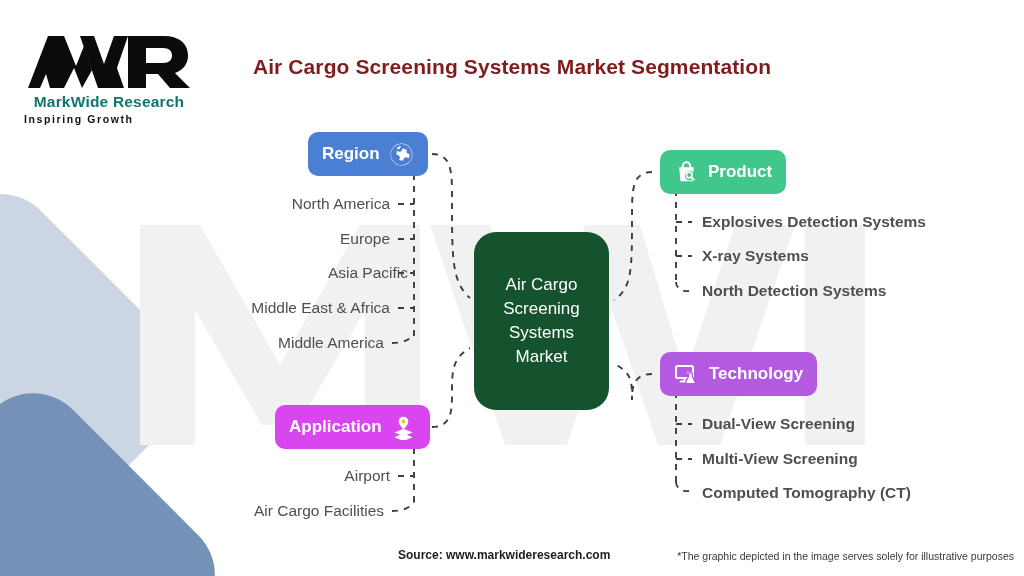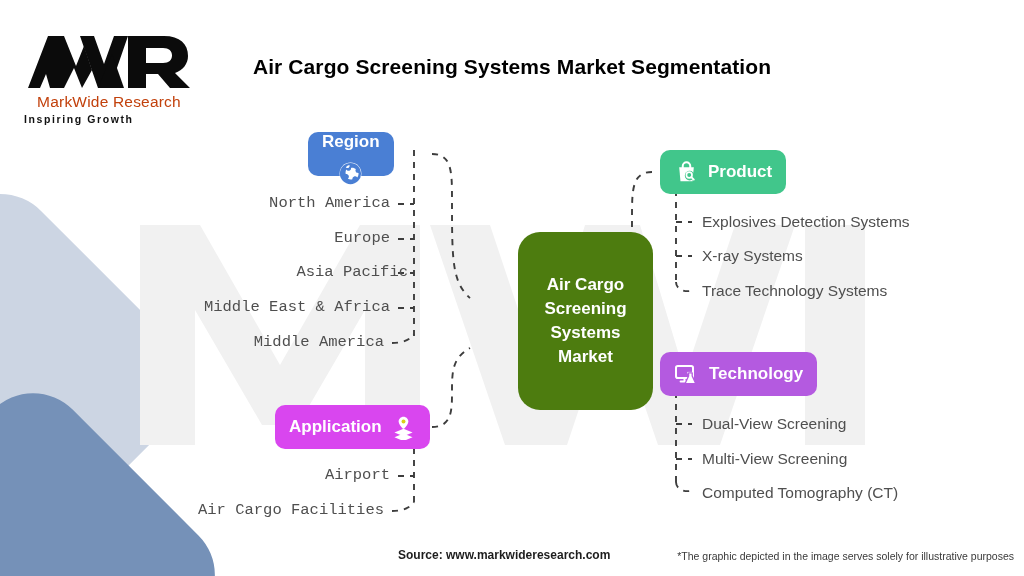--- a/index.html
+++ b/index.html
@@ -41,95 +41,94 @@
     pointer-events: none;
     opacity: 1;
   }
 
   
   .logo { position: absolute; left: 24px; top: 30px; width: 170px; }
   .logo-mark { display: block; }
   .logo-name {
     text-align: center;
     font-size: 15.5px;
-    font-weight: normal;
-    color: #c2410c;
+    font-weight: bold;
+    color: #0f766e;
     letter-spacing: 0.2px;
     margin-top: 1px;
   }
   .logo-tag {
     text-align: left;
     font-size: 10.5px;
     font-weight: bold;
     color: #111111;
     letter-spacing: 1.6px;
     margin-top: 2px;
   }
   .chart-title {
     position: absolute;
     left: 0; right: 0; top: 55px;
     text-align: center;
     font-size: 21px;
     font-weight: bold;
-    color: #000000;
+    color: #7f1d1d;
     letter-spacing: 0.1px;
   }
 
   
   #connectors { position: absolute; left: 0; top: 0; width: 1024px; height: 576px; }
 
   
   .center-node {
     position: absolute;
     left: 474px; top: 232px;
     width: 135px; height: 178px;
-    background: #4d7c0f;
+    background: #14532d;
     border-radius: 22px;
     display: flex;
     flex-direction: column;
     align-items: center;
     justify-content: center;
     color: #ffffff;
     font-size: 17px;
-    font-weight: bold;
+    font-weight: normal;
     line-height: 1.42;
     text-align: center;
-    margin-left: 44px;
   }
 
   
   .badge {
     position: absolute;
     height: 44px;
     border-radius: 10px;
     display: flex;
     align-items: center;
     gap: 9px;
     padding: 0 14px;
     color: #ffffff;
     font-size: 17px;
     font-weight: bold;
     white-space: nowrap;
   }
   .badge .bi { display: flex; align-items: center; }
-  .badge-region     { left: 308px; top: 132px; background: #4a7fd4; flex-direction: column; }
+  .badge-region     { left: 308px; top: 132px; background: #4a7fd4; flex-direction: row; }
   .badge-product    { left: 660px; top: 150px; background: #41c68b; flex-direction: row-reverse; }
   .badge-technology { left: 660px; top: 352px; background: #b45ae0; flex-direction: row-reverse; }
   .badge-application{ left: 275px; top: 405px; background: #d946ef; flex-direction: row; }
 
   
   .leaf {
     position: absolute;
     font-size: 15.5px;
     color: #4f4f4f;
     white-space: nowrap;
     line-height: 1;
   }
-  .leaf-right { text-align: center; transform: translate(-100%, -50%); font-family: Liberation Mono, monospace; }
-  .leaf-left  { text-align: center;  transform: translate(0, -50%); }
+  .leaf-right { text-align: center; transform: translate(-100%, -50%); }
+  .leaf-left  { text-align: center;  transform: translate(0, -50%); font-weight: bold; }
 
   
   .source {
     position: absolute;
     left: 398px; top: 548px;
     font-size: 12px;
     font-weight: bold;
     color: #1d1d1d;
   }
   .disclaimer {
@@ -262,21 +261,21 @@
   <div class="leaf leaf-right" style="left:390px; top:239px;">Europe</div>
   <div class="leaf leaf-right" style="left:408px; top:273px;">Asia Pacific</div>
   <div class="leaf leaf-right" style="left:390px; top:308px;">Middle East &amp; Africa</div>
   <div class="leaf leaf-right" style="left:384px; top:343px;">Middle America</div>
 
   <div class="leaf leaf-right" style="left:390px; top:476px;">Airport</div>
   <div class="leaf leaf-right" style="left:384px; top:511px;">Air Cargo Facilities</div>
 
   <div class="leaf leaf-left" style="left:702px; top:222px;">Explosives Detection Systems</div>
   <div class="leaf leaf-left" style="left:702px; top:256px;">X-ray Systems</div>
-  <div class="leaf leaf-left" style="left:702px; top:291px;">Trace Technology Systems</div>
+  <div class="leaf leaf-left" style="left:702px; top:291px;">North Detection Systems</div>
 
   <div class="leaf leaf-left" style="left:702px; top:424px;">Dual-View Screening</div>
   <div class="leaf leaf-left" style="left:702px; top:459px;">Multi-View Screening</div>
   <div class="leaf leaf-left" style="left:702px; top:493px;">Computed Tomography (CT)</div>
 
   <div class="source">Source: www.markwideresearch.com</div>
   <div class="disclaimer">*The graphic depicted in the image serves solely for illustrative purposes</div>
 
 </div>
 

